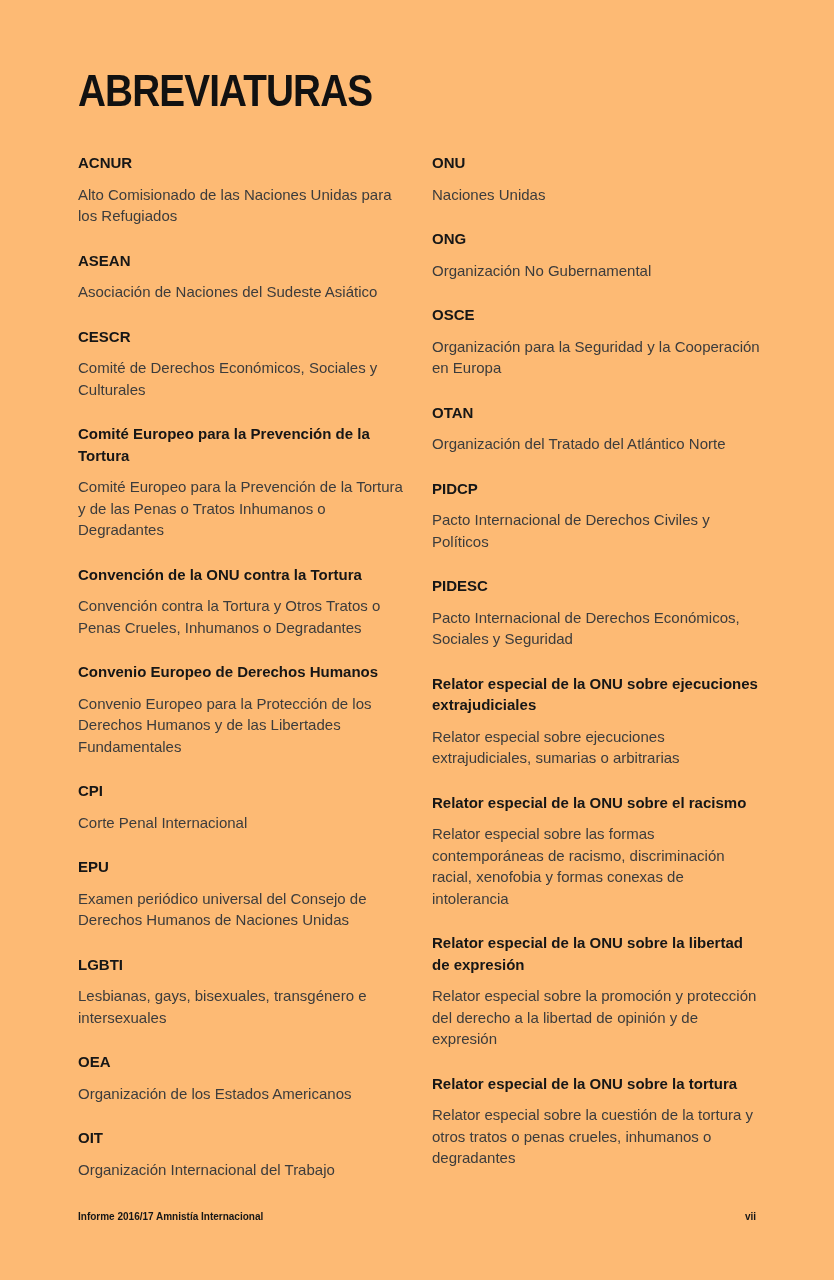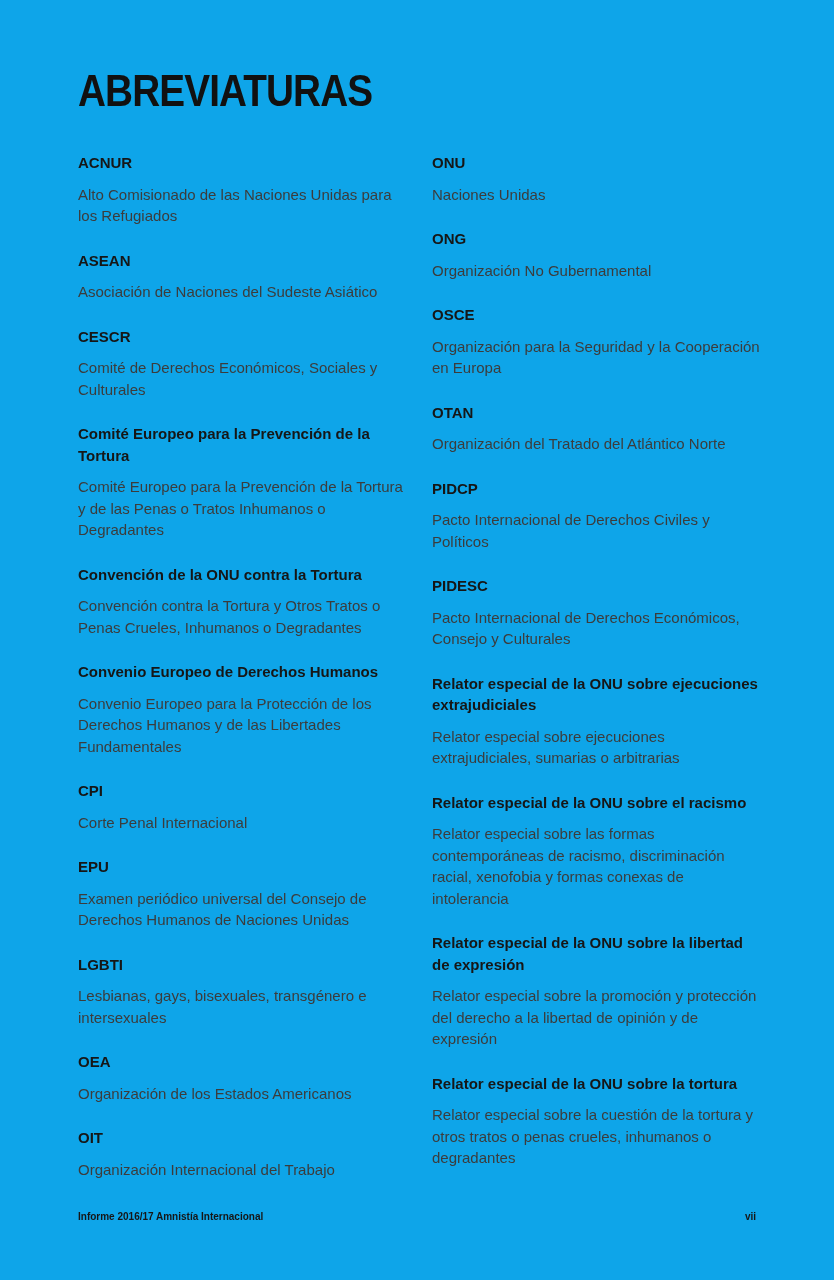--- a/index.html
+++ b/index.html
@@ -10,21 +10,21 @@
   }
   body {
     font-family: "Liberation Sans", sans-serif;
     color: #231f20;
     position: relative;
     overflow: hidden;
   }
   .page {
     position: absolute;
     inset: 0;
-    background: #0ea5e9;
+    background: #fdba74;
   }
   .title {
     position: absolute;
     left: 78px;
     top: 66px;
     font-size: 44px;
     font-weight: 800;
     letter-spacing: -1px;
     color: #111111;
     transform: scaleX(0.88);
@@ -142,21 +142,21 @@
       <div class="entry">
         <div class="term">OTAN</div>
         <div class="def">Organización del Tratado del Atlántico Norte</div>
       </div>
       <div class="entry">
         <div class="term">PIDCP</div>
         <div class="def">Pacto Internacional de Derechos Civiles y Políticos</div>
       </div>
       <div class="entry">
         <div class="term">PIDESC</div>
-        <div class="def">Pacto Internacional de Derechos Económicos, Consejo y Culturales</div>
+        <div class="def">Pacto Internacional de Derechos Económicos, Sociales y Seguridad</div>
       </div>
       <div class="entry">
         <div class="term">Relator especial de la ONU sobre ejecuciones extrajudiciales</div>
         <div class="def">Relator especial sobre ejecuciones extrajudiciales, sumarias o arbitrarias</div>
       </div>
       <div class="entry">
         <div class="term">Relator especial de la ONU sobre el racismo</div>
         <div class="def">Relator especial sobre las formas contemporáneas de racismo, discriminación racial, xenofobia y formas conexas de intolerancia</div>
       </div>
       <div class="entry">

